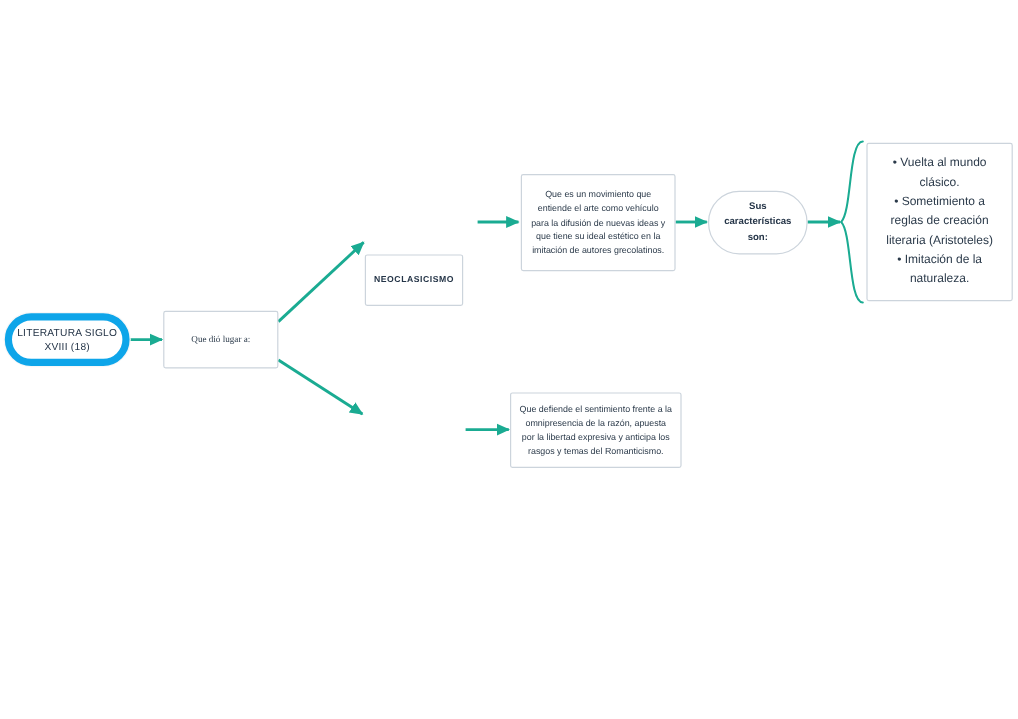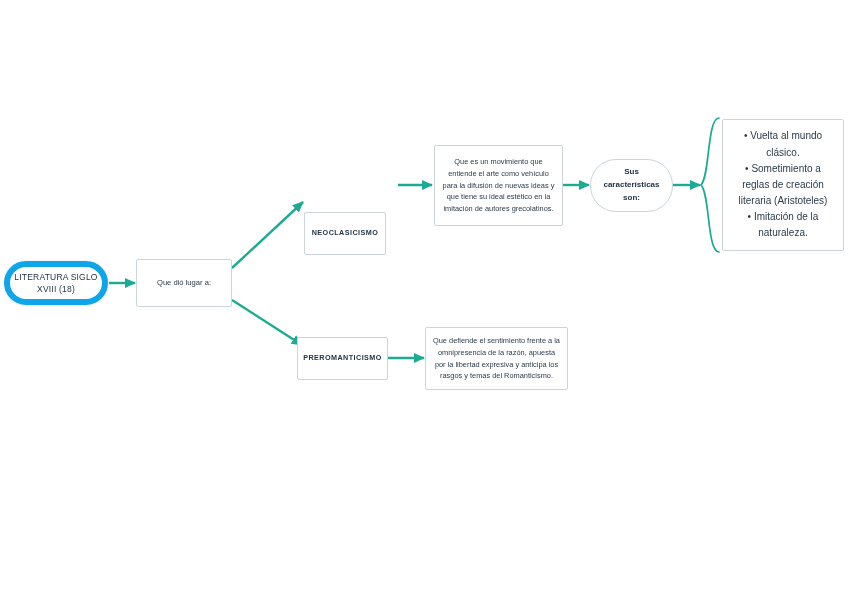--- a/index.html
+++ b/index.html
@@ -130,21 +130,21 @@
     <line x1="388" y1="358" x2="424" y2="358" stroke="#1aab92" stroke-width="2.4" marker-end="url(#arrow)"></line>
   </svg>
 
   <div class="node node-root" style="left:4px; top:261px; width:104px; height:44px;">
     <span class="inner-text">
       <span>LITERATURA SIGLO</span><br>
       <span>XVIII (18)</span>
     </span>
   </div>
 
-  <div class="node node-box" style="left:136px; top:259px; width:96px; height:48px;">
+  <div class="node node-box" style="left:136px; top:259px; width:96px; height:48px;font-family:Liberation Serif, serif;">
     <span class="node-label inner-text">Que dió lugar a:</span>
   </div>
 
   <div class="node node-box" style="left:304px; top:164px; width:82px; height:43px;margin-top:48px;">
     <span class="node-title inner-text">NEOCLASICISMO</span>
   </div>
 
   <div class="node node-box" style="left:434px; top:145px; width:129px; height:81px;">
     <span class="node-desc inner-text">Que es un movimiento que entiende el arte como vehículo para la difusión de nuevas ideas y que tiene su ideal estético en la imitación de autores grecolatinos.</span>
   </div>
@@ -158,21 +158,18 @@
   </div>
 
   <div class="node node-box" style="left:722px; top:119px; width:122px; height:132px;">
     <span class="bullets inner-text">
       <span class="bullet-line">• Vuelta al mundo clásico.</span>
       <span class="bullet-line">• Sometimiento a reglas de creación literaria (Aristoteles)</span>
       <span class="bullet-line">• Imitación de la naturaleza.</span>
     </span>
   </div>
 
-  <div class="node node-box" style="left:297px; top:337px; width:91px; height:43px;">
-    <span class="node-title inner-text">PREROMANTICISMO</span>
-  </div>
 
   <div class="node node-box" style="left:425px; top:327px; width:143px; height:63px;justify-content:flex-end;">
     <span class="node-desc inner-text">Que defiende el sentimiento frente a la omnipresencia de la razón, apuesta por la libertad expresiva y anticipa los rasgos y temas del Romanticismo.</span>
   </div>
 
 </div>
 
 </body></html>

